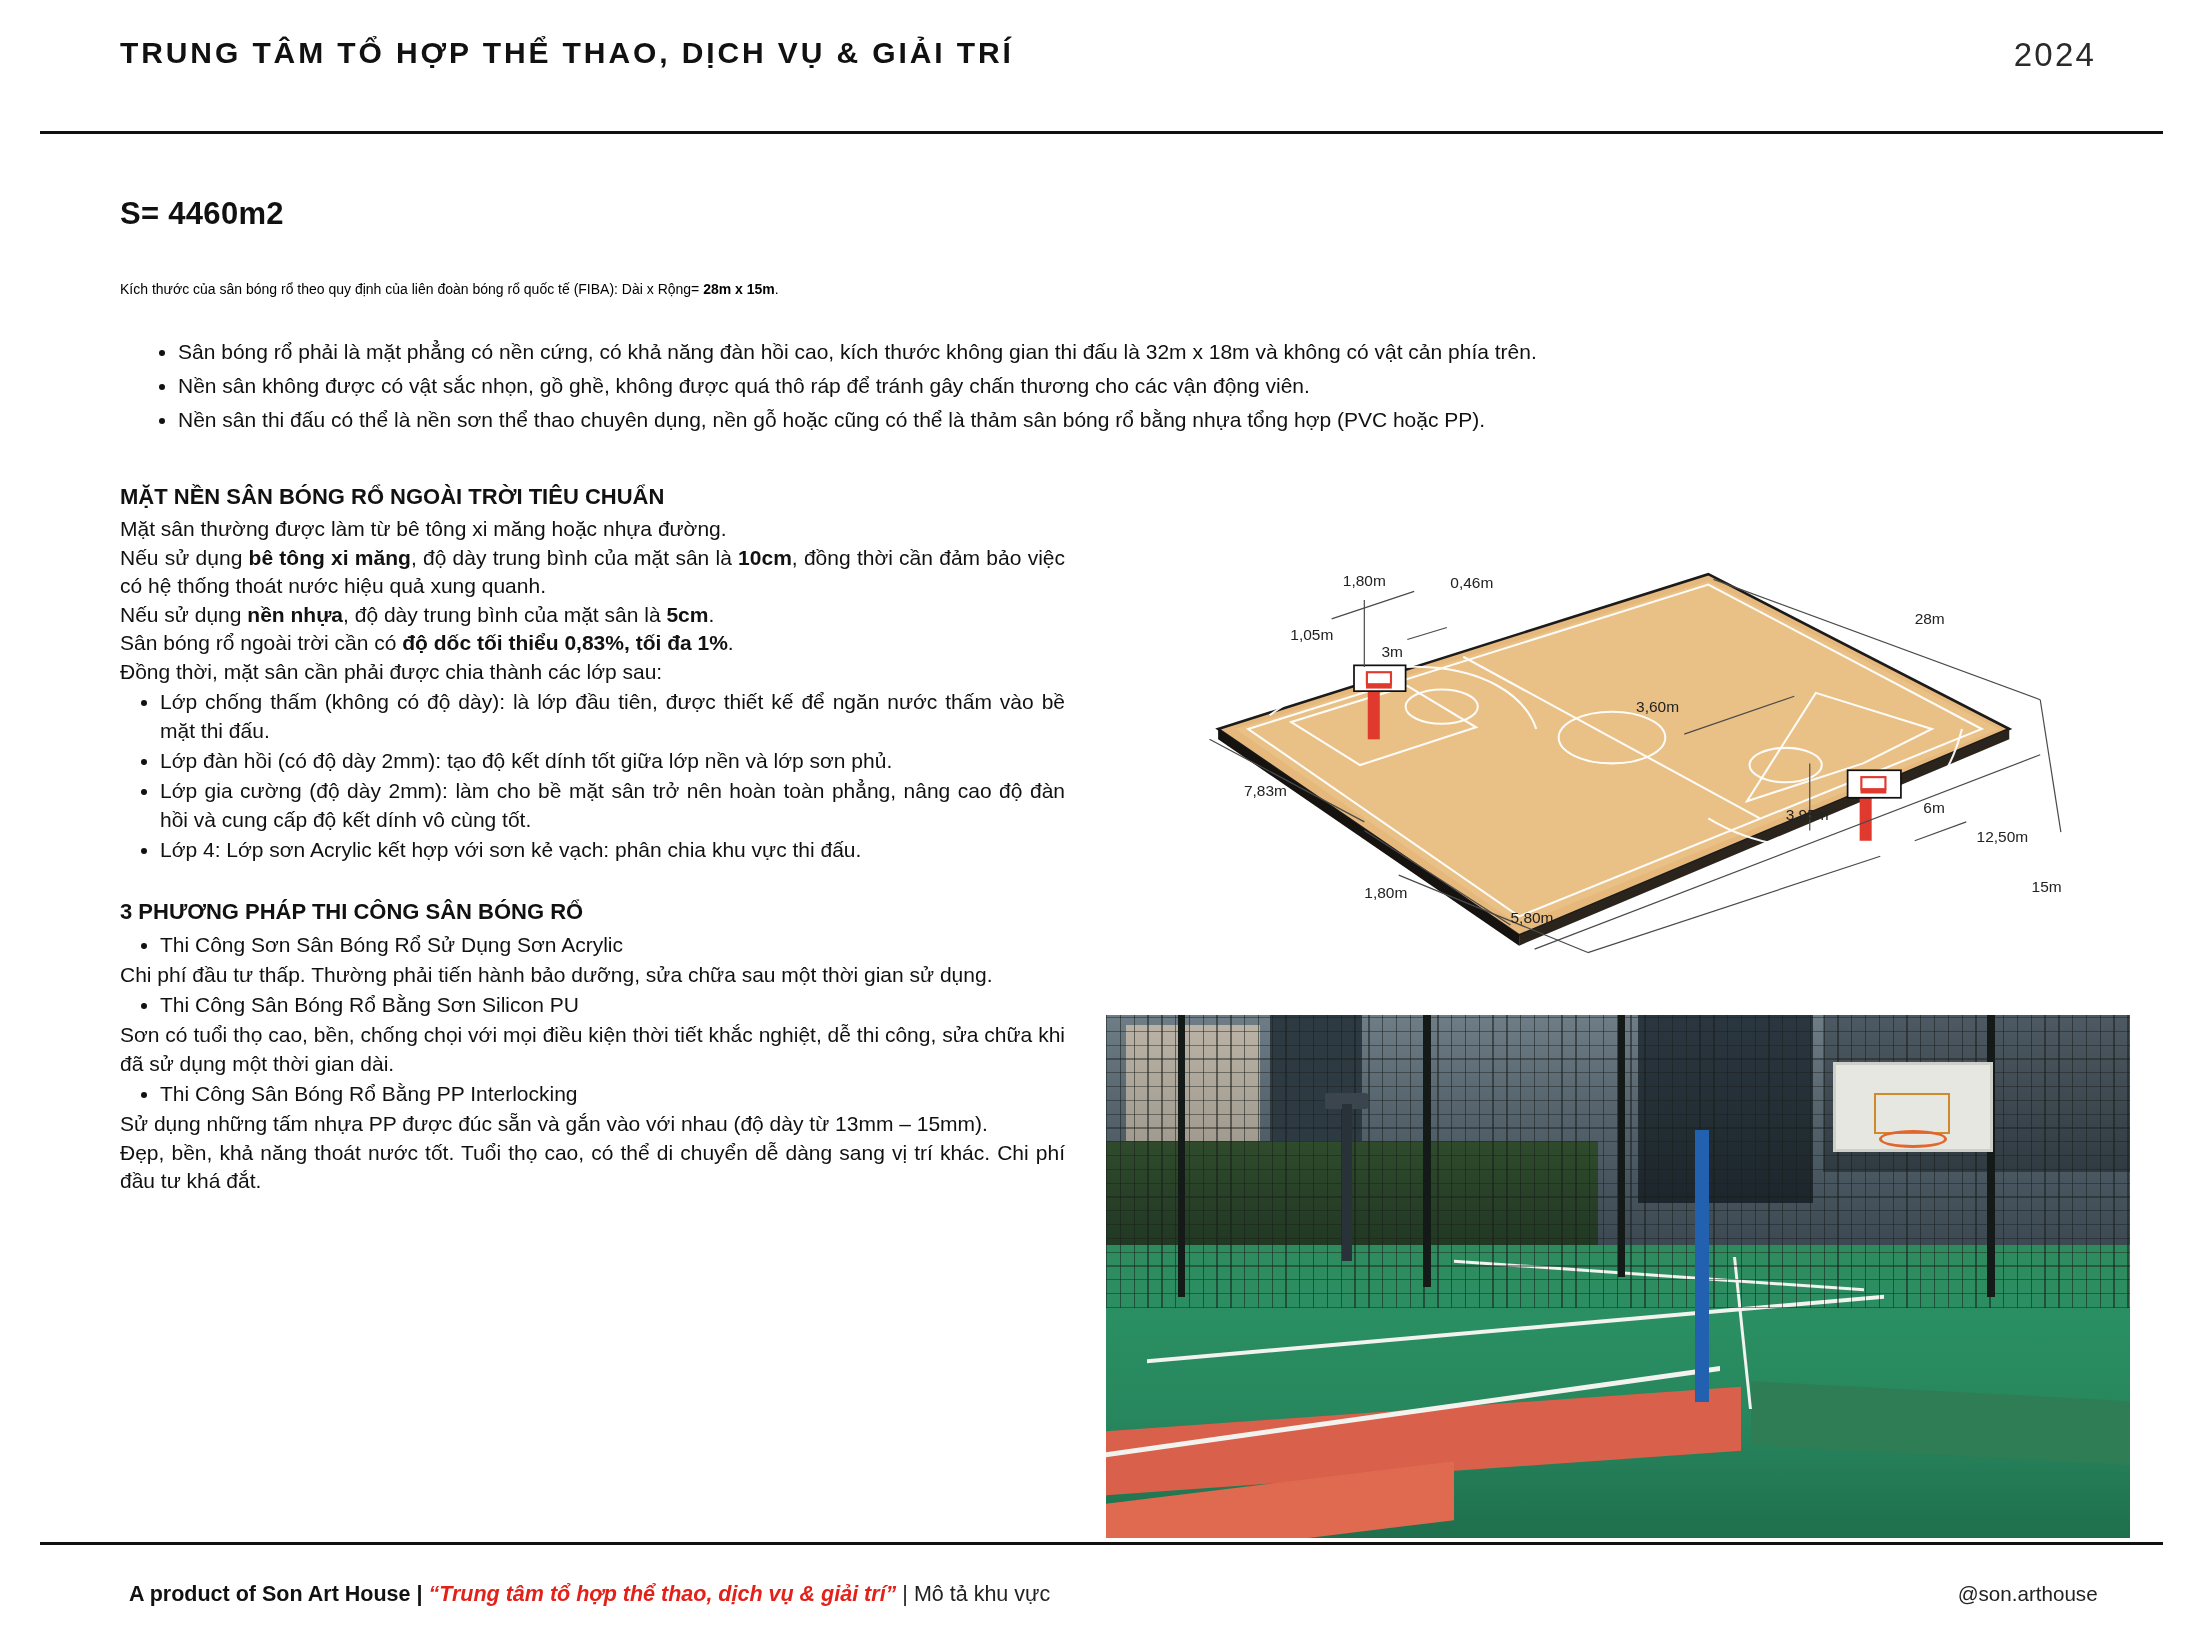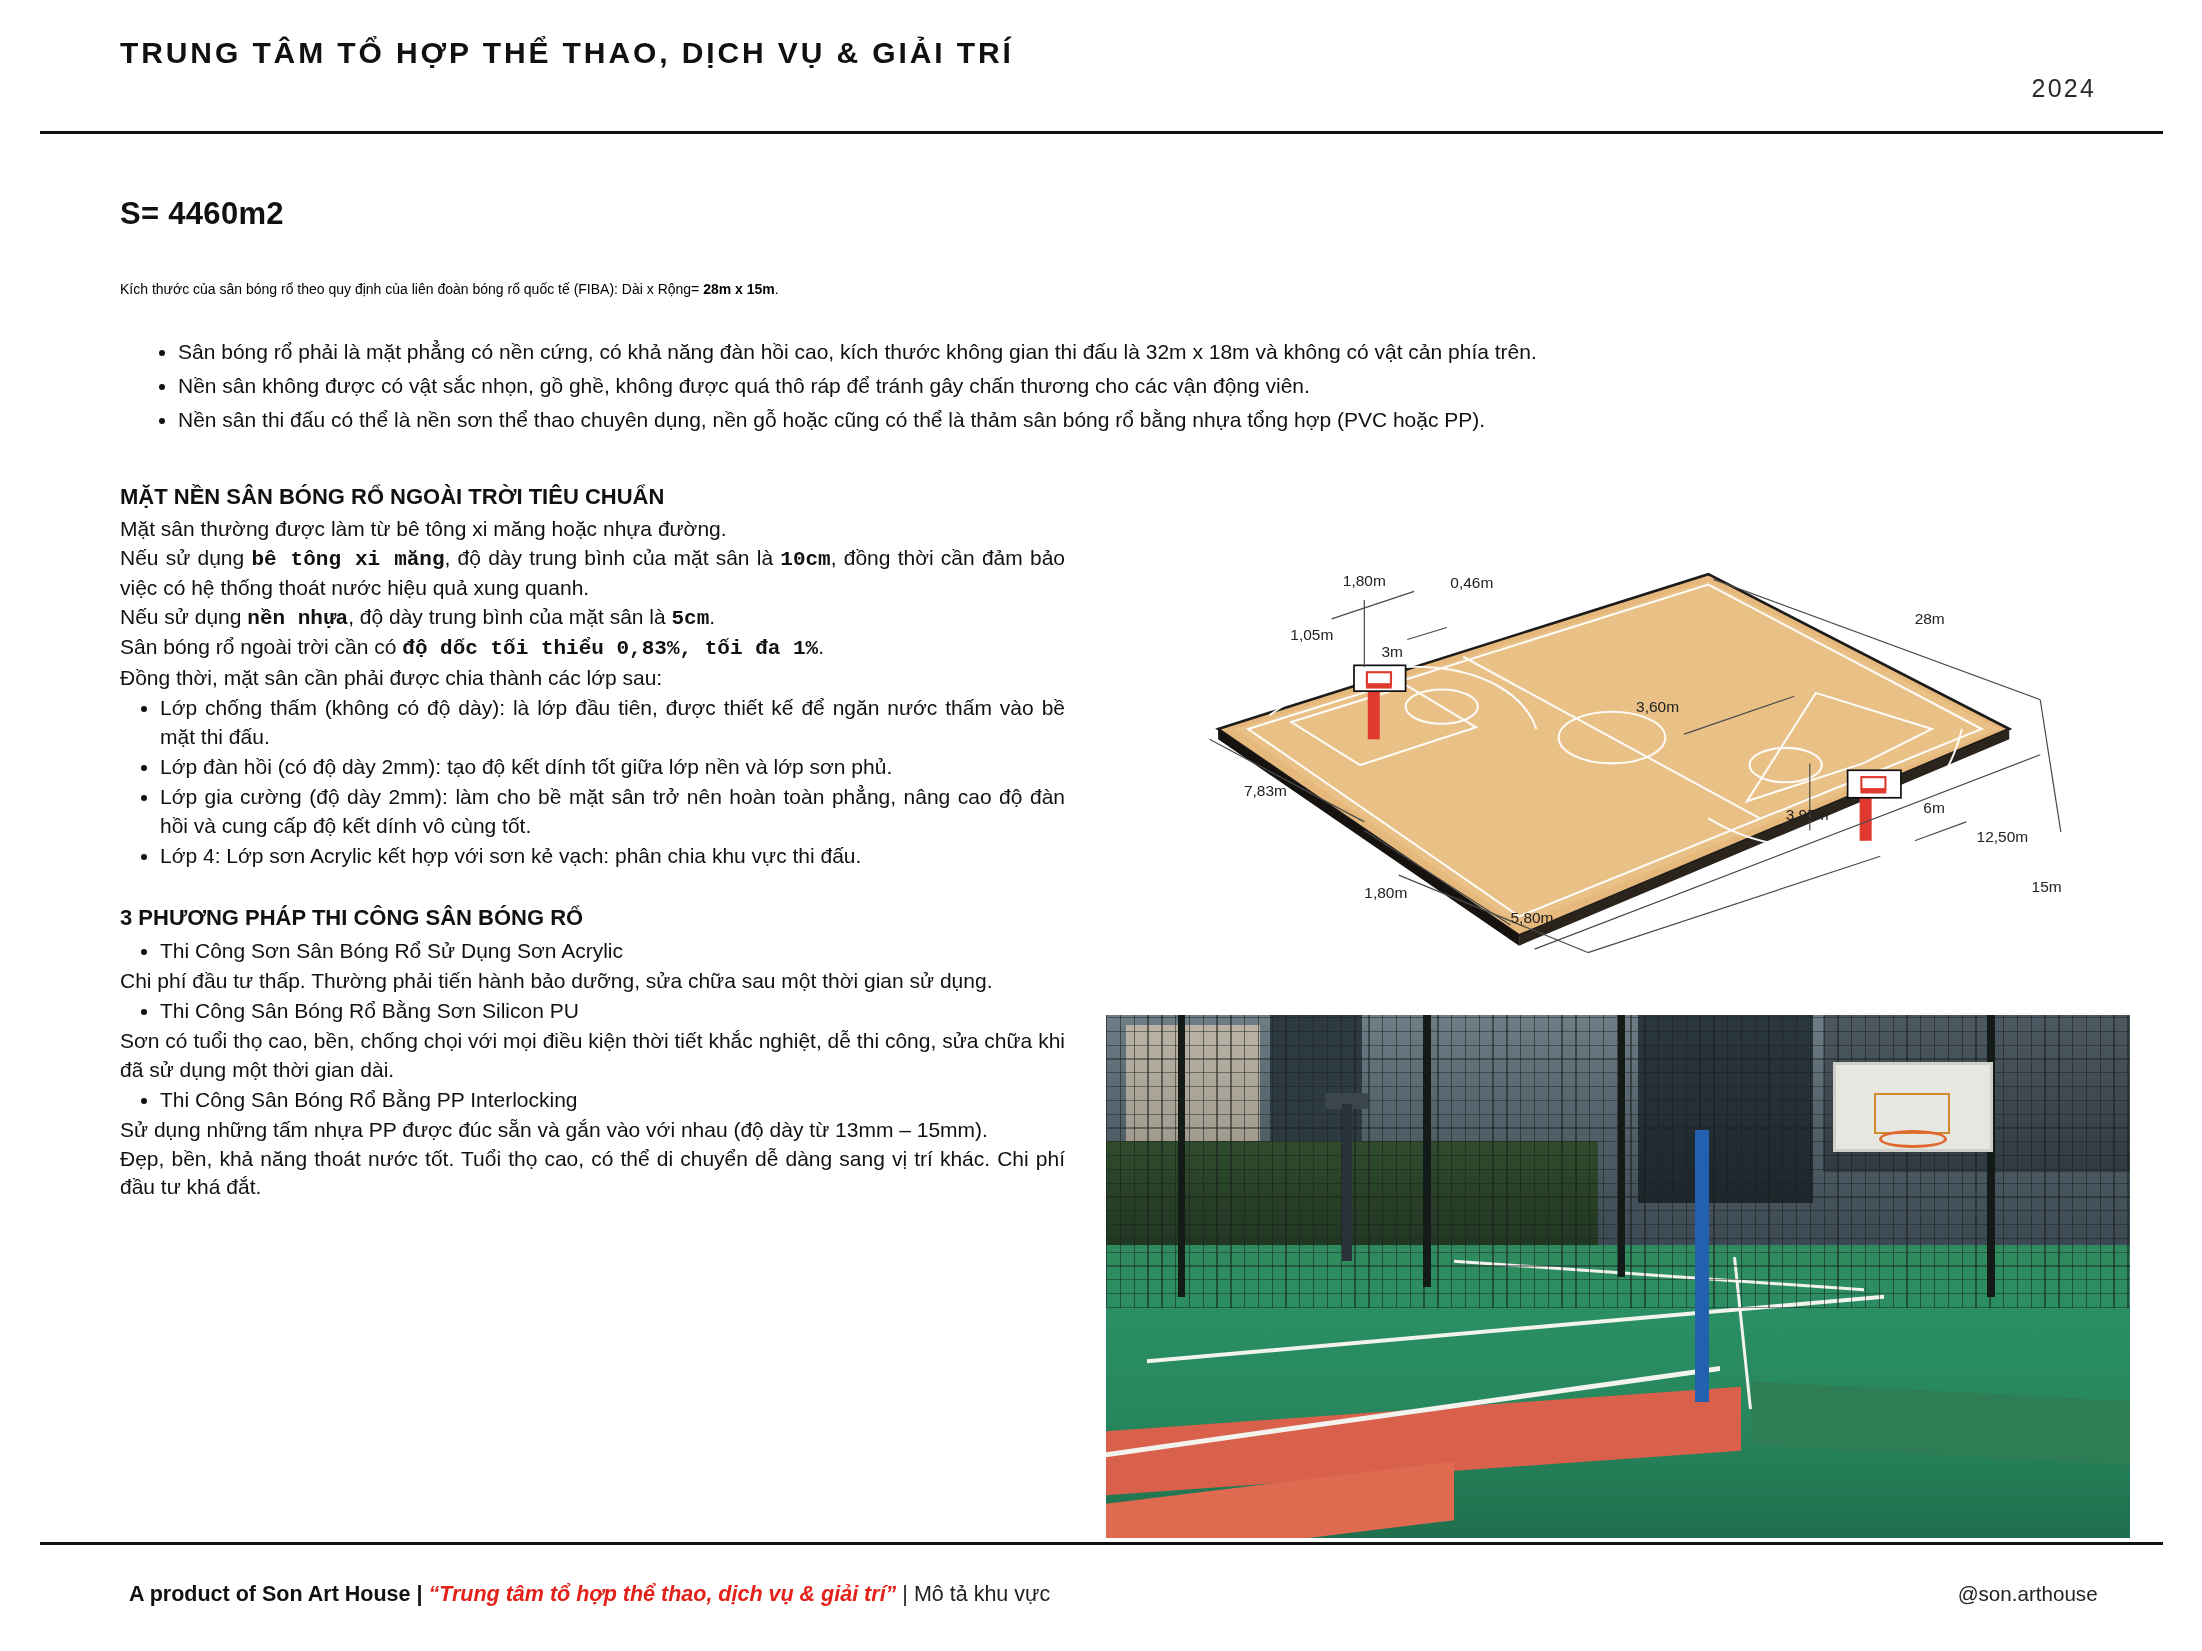--- a/index.html
+++ b/index.html
@@ -44,24 +44,23 @@
   }
   .header-sub {
     font-size: 21.5px;
     font-weight: normal;
     letter-spacing: 2.2px;
     color: #1a1a1a;
     margin-top: 7.7px;
     white-space: nowrap;
   }
   .header-year {
-    font-size: 25px;
+    font-size: 33px;
     letter-spacing: 2.2px;
     color: #2a2a2a;
-    margin-top: 38px;
     padding-right: 24px;
   }
   .rule-top {
     position: absolute;
     left: 40px; right: 40px;
     top: 131px;
     height: 2.6px;
     background: #111111;
   }
 
@@ -117,21 +116,21 @@
     line-height: 1.36;
     color: #111;
   }
   .block-head {
     font-weight: bold;
     font-size: 22px;
     margin-bottom: 3.4px;
   }
   .just { text-align: justify; }
   .left-col p { margin: 0 0 0 0; }
-  .left-col b { font-weight: bold; font-family: Liberation Mono, monospace; }
+  .left-col b { font-weight: bold; }
   .left-col ul {
     margin: 1.7px 0 0 0;
     padding-left: 40px;
   }
   .left-col ul li { margin-bottom: 1.7px; text-align: justify; }
   .gap { height: 31px; }
   .sub-bullets { margin: 0; padding-left: 33px; list-style: disc; }
   .sub-bullets li { margin: 0; }
 
   

